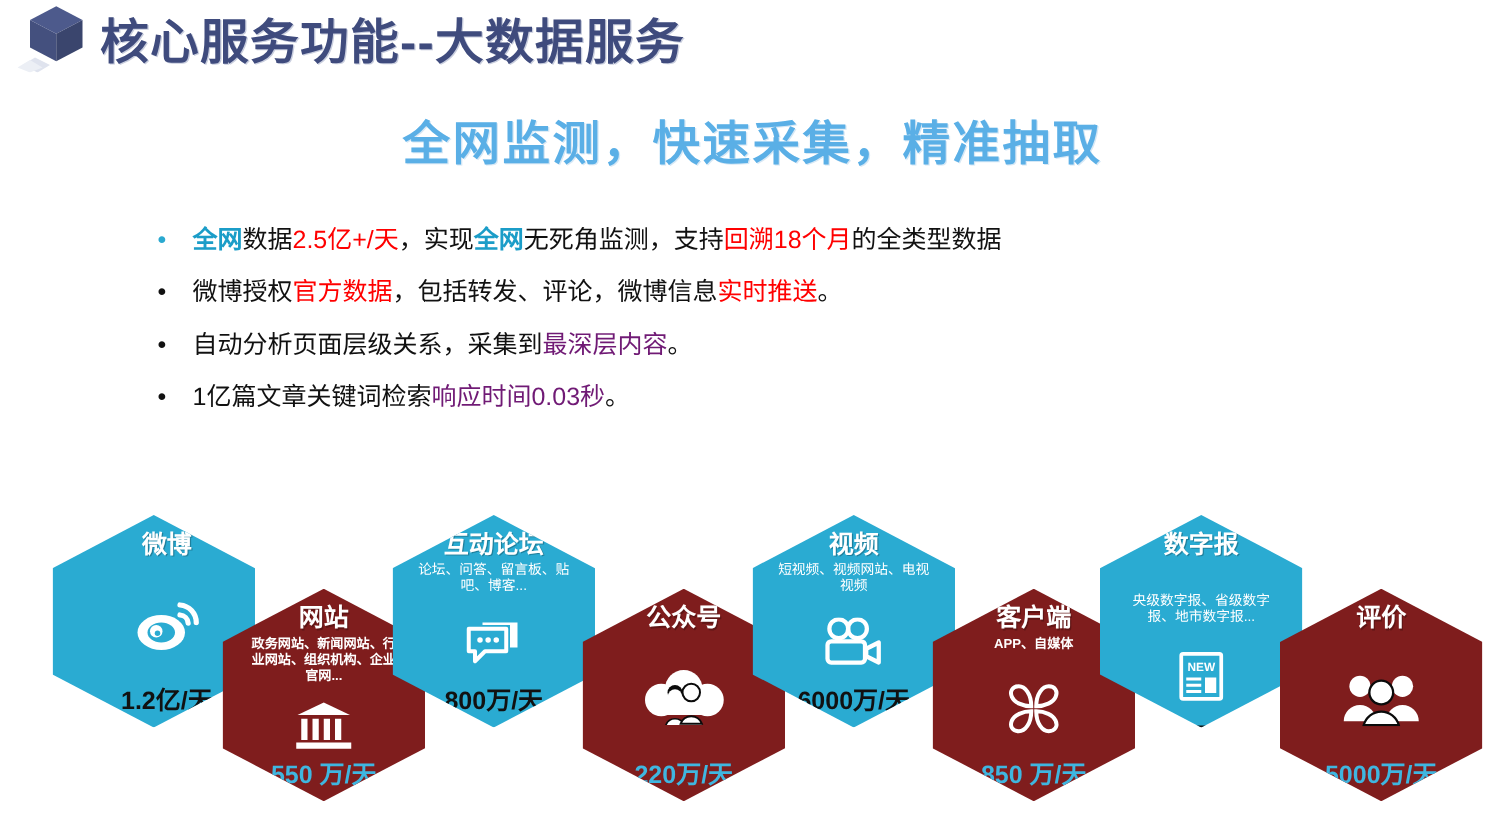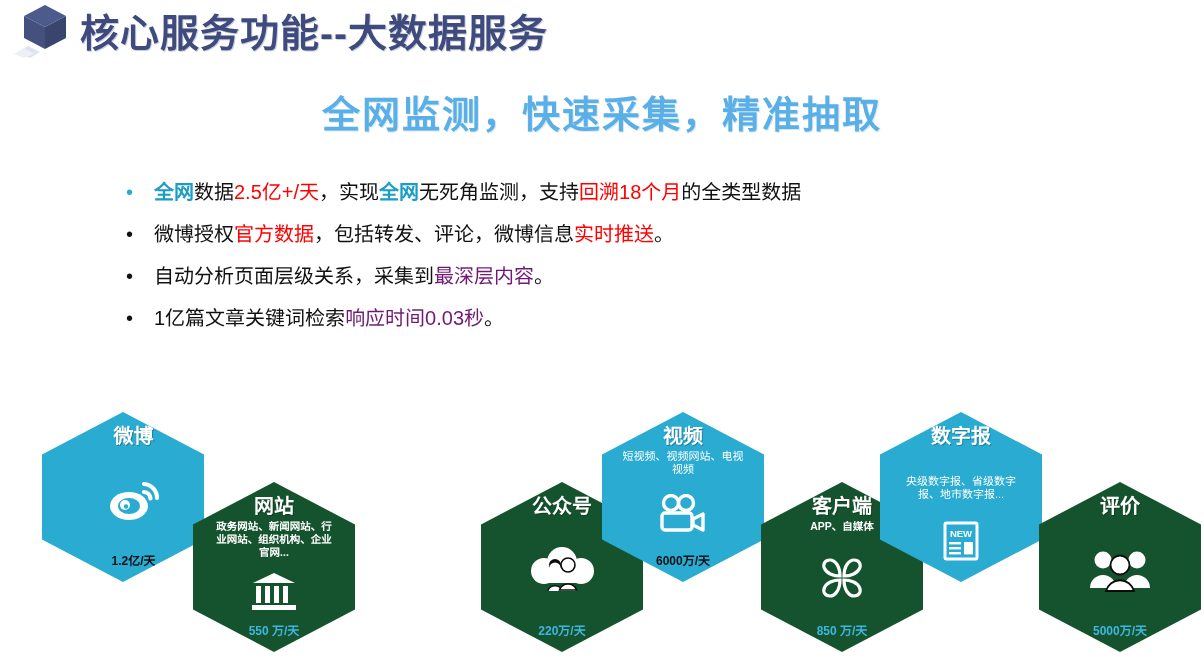--- a/index.html
+++ b/index.html
@@ -93,21 +93,21 @@
     height: 170px;
     clip-path: polygon(50% 0%, 100% 25%, 100% 75%, 50% 100%, 0% 75%, 0% 25%);
     -webkit-clip-path: polygon(50% 0%, 100% 25%, 100% 75%, 50% 100%, 0% 75%, 0% 25%);
     display: flex;
     flex-direction: column;
     align-items: center;
     box-sizing: border-box;
     padding: 12px 8px 10px 8px;
   }
   .hex.cyan { background: #2aabd2; top: 6px; }
-  .hex.dark { background: #14532d; top: 76px; margin-left: 15px; }
+  .hex.dark { background: #7f1d1d; top: 65px; }
   .hex .hex-title {
     font-size: 20px;
     font-weight: bold;
     color: #ffffff;
     text-shadow: 1px 1px 0 rgba(0,0,0,0.25);
     line-height: 24px;
     margin-bottom: 2px;
     white-space: nowrap;
   }
   .hex .hex-desc {
@@ -122,21 +122,21 @@
   .hex.cyan .hex-desc { font-weight: normal; font-size: 11px; }
   .hex .hex-icon {
     flex: 1 1 auto;
     display: flex;
     align-items: center;
     justify-content: center;
     width: 100%;
     min-height: 26px;
   }
   .hex .hex-value {
-    font-size: 12px;
+    font-size: 20px;
     font-weight: bold;
     line-height: 22px;
     white-space: nowrap;
   }
   .hex.cyan .hex-value { color: #111111; }
   .hex.dark .hex-value { color: #3fb6e0; }
 
   
   .hx0 { left: 42px; padding-left: 29px;  }
   .hx1 { left: 178px; }
@@ -223,20 +223,34 @@
         <rect x="5" y="15" width="5" height="17" fill="#ffffff"></rect>
         <rect x="14" y="15" width="5" height="17" fill="#ffffff"></rect>
         <rect x="23" y="15" width="5" height="17" fill="#ffffff"></rect>
         <rect x="32" y="15" width="5" height="17" fill="#ffffff"></rect>
         <rect x="1" y="34" width="44" height="5" fill="#ffffff"></rect>
       </svg>
     </div>
     <div class="hex-value">550 万/天</div>
   </div>
 
+  <div class="hex cyan hx2">
+    <div class="hex-title">互动论坛</div>
+    <div class="hex-desc">论坛、问答、留言板、贴吧、博客...</div>
+    <div class="hex-icon">
+      <svg width="46" height="38" viewBox="0 0 46 38">
+        <path d="M14 3 h28 v20 h-6 v-18 h-22 z" fill="#ffffff"></path>
+        <path d="M3 8 h30 v18 h-17 l-8 8 v-8 h-5 z" fill="none" stroke="#ffffff" stroke-width="3.2" stroke-linejoin="round"></path>
+        <circle cx="12" cy="17" r="2.2" fill="#ffffff"></circle>
+        <circle cx="18.5" cy="17" r="2.2" fill="#ffffff"></circle>
+        <circle cx="25" cy="17" r="2.2" fill="#ffffff"></circle>
+      </svg>
+    </div>
+    <div class="hex-value">800万/天</div>
+  </div>
 
   <div class="hex dark hx3">
     <div class="hex-title">公众号</div>
     <div class="hex-icon">
       <svg width="68" height="46" viewBox="0 0 68 46">
         <circle cx="16" cy="24" r="13" fill="#ffffff"></circle>
         <circle cx="34" cy="15" r="15" fill="#ffffff"></circle>
         <circle cx="53" cy="24" r="13" fill="#ffffff"></circle>
         <rect x="14" y="22" width="42" height="14" fill="#ffffff"></rect>
         <circle cx="27" cy="18" r="6" fill="#0b0b0b"></circle>

